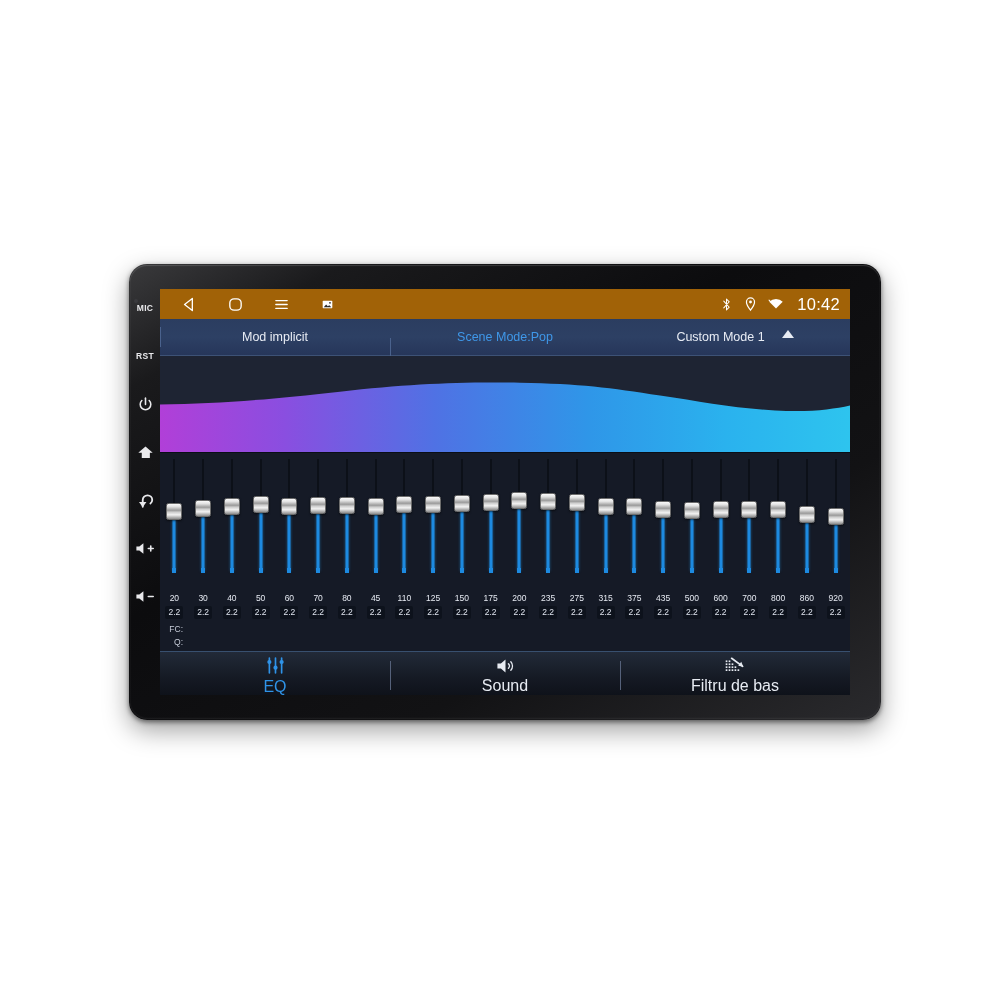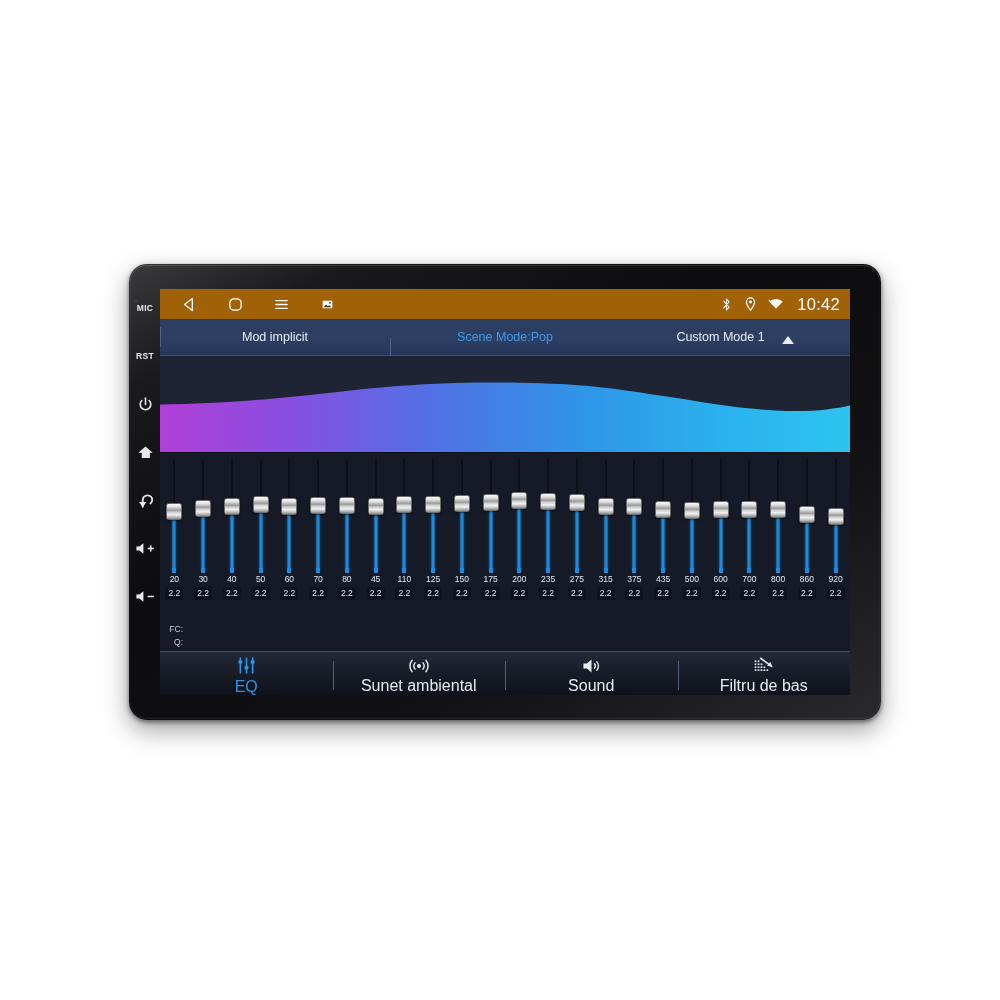--- a/index.html
+++ b/index.html
@@ -68,21 +68,21 @@
     border-bottom:1px solid #3d5party;
     border-bottom:1px solid #3d5276;
     position:relative;
   }
   .mode-cell{ flex:1; text-align:center; font-size:12.5px; color:#e8ecf4; position:relative; }
   .mode-cell.accent{ color:#3f97e8; }
   .mode-sep{
     position:absolute; top:8px; width:1px; height:20px; background:#4a628d;
   }
   #custom-wrap{
-    flex:1; display:flex; align-items:flex-end; justify-content:center; gap:17px;
+    flex:1; display:flex; align-items:flex-start; justify-content:center; gap:17px;
   }
   #custom-wrap .lbl{ font-size:12.5px; color:#e8ecf4; }
   .caret-up{
     width:0;height:0;border-left:6px solid transparent;border-right:6px solid transparent;
     border-bottom:8px solid #e8ecf4;
   }
 
   
   #wave{
     height:97px; position:relative; overflow:hidden;
@@ -128,21 +128,21 @@
     width:16px; height:17px; border-radius:2.5px;
     background:linear-gradient(180deg,#fafafa 0%,#e2e2e2 18%,#9b9b9b 42%,#cfcfcf 55%,#f2f2f2 72%,#a8a8a8 92%,#8e8e8e 100%);
     border:1px solid #6d6d6d;
     box-shadow:0 1px 2px rgba(0,0,0,.55);
   }
   .tick{
     position:absolute; left:50%; transform:translateX(-50%);
     bottom:0; width:4px; height:5px; background:#1d8ae0;
   }
   .fc-val{
-    font-size:8.5px; color:#e6eaf2; margin-top:1px; line-height:11px;
+    font-size:8.5px; color:#e6eaf2; margin-top:20px; line-height:11px;
   }
   .q-box{
     font-size:8.5px; color:#dfe4ee; line-height:11px;
     background:#0d121c; border-radius:2px;
     padding:1px 3px; margin-top:2px;
   }
   #rowlabels{
     position:absolute; left:0; bottom:2px; width:26px;
     color:#c7cdd9; font-size:8.5px; text-align:right; padding-right:3px;
   }
@@ -545,33 +545,20 @@
             <svg width="21" height="21" viewBox="0 0 24 24">
               <g stroke="currentColor" stroke-width="1.9" stroke-linecap="round" fill="none">
                 <path d="M5 3.5v17M12 3.5v17M19 3.5v17"></path>
               </g>
               <circle cx="5" cy="8" r="2.4" fill="currentColor"></circle>
               <circle cx="12" cy="14.5" r="2.4" fill="currentColor"></circle>
               <circle cx="19" cy="8" r="2.4" fill="currentColor"></circle>
             </svg>
           </span>
           <span class="tlabel">EQ</span>
-        </div>
-        <div class="tab">
-          <span class="tab-sep"></span>
-          <span style="display: flex;">
-            <svg width="22" height="18" viewBox="0 0 26 20">
-              <circle cx="13" cy="10" r="2.4" fill="currentColor"></circle>
-              <g stroke="currentColor" stroke-width="1.7" fill="none" stroke-linecap="round">
-                <path d="M8.3 6.3a6 6 0 0 0 0 7.4M17.7 6.3a6 6 0 0 1 0 7.4"></path>
-                <path d="M4.8 3.2a10.5 10.5 0 0 0 0 13.6M21.2 3.2a10.5 10.5 0 0 1 0 13.6"></path>
-              </g>
-            </svg>
-          </span>
-          <span class="tlabel">Sunet ambiental</span>
         </div>
         <div class="tab">
           <span class="tab-sep"></span>
           <span style="display: flex;">
             <svg width="21" height="18" viewBox="0 0 26 20">
               <path d="M3 7h4.3L13 2v16L7.3 13H3z" fill="currentColor"></path>
               <g stroke="currentColor" stroke-width="1.6" fill="none" stroke-linecap="round">
                 <path d="M16.6 7.2a4 4 0 0 1 0 5.6M19.6 4.8a7.6 7.6 0 0 1 0 10.4"></path>
               </g>
             </svg>

